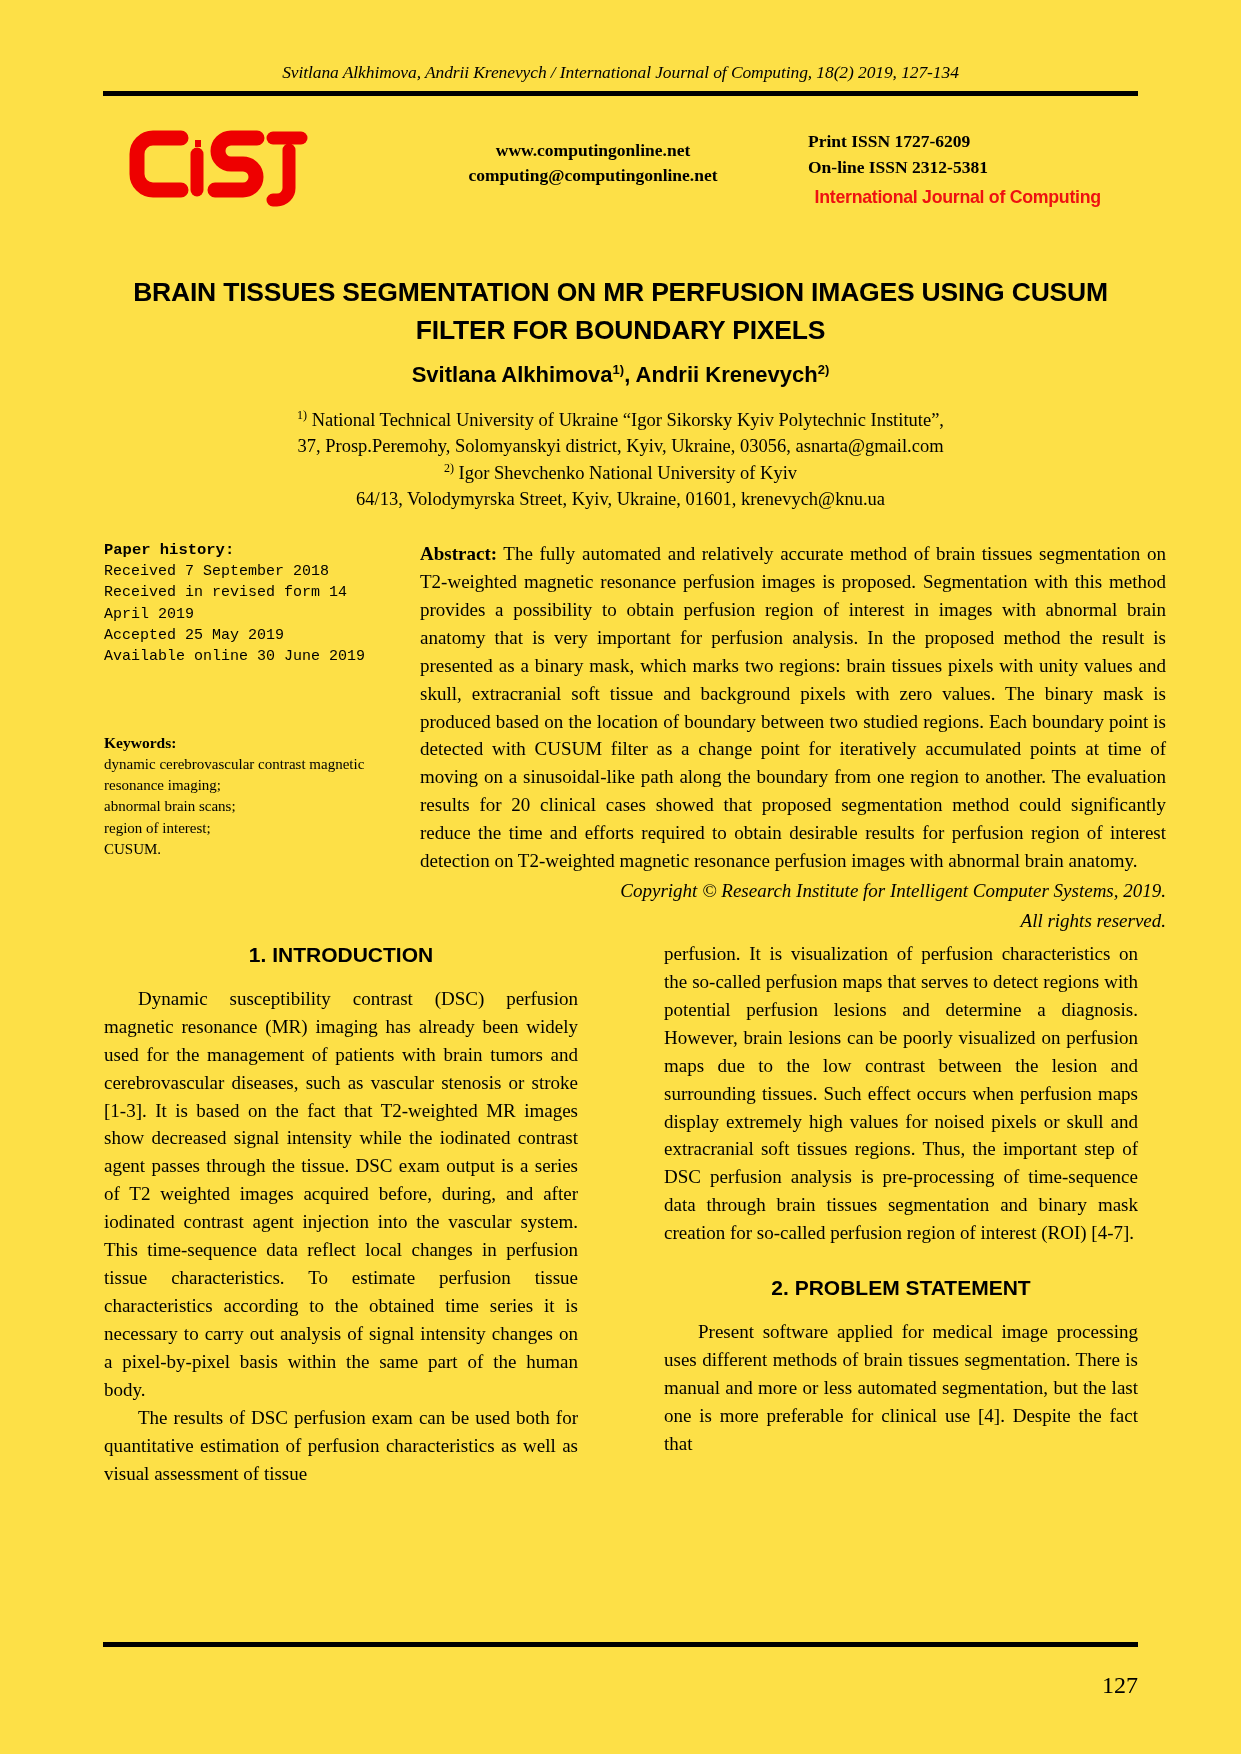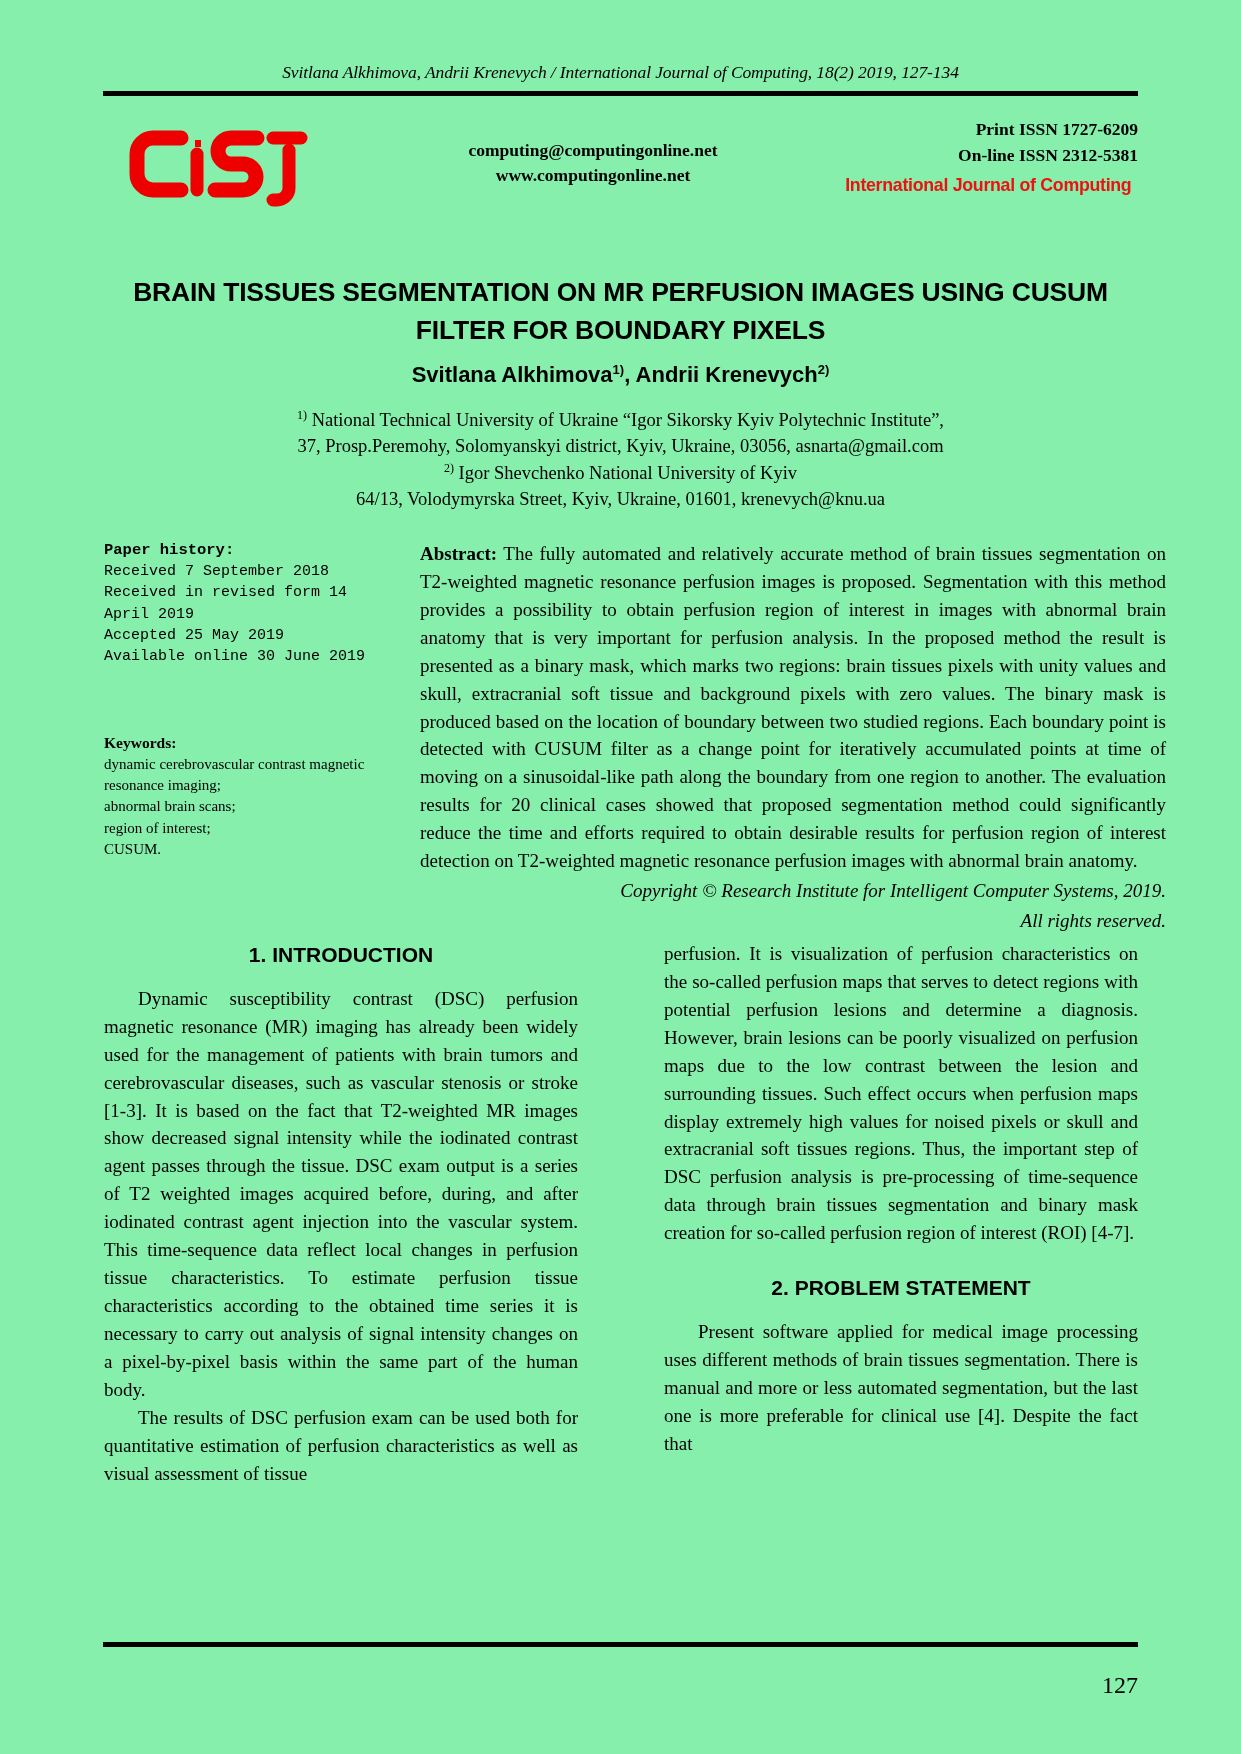--- a/index.html
+++ b/index.html
@@ -4,21 +4,21 @@
 <style>
   html, body {
     margin: 0;
     padding: 0;
     background: #ffffff;
   }
   .page {
     position: relative;
     width: 1241px;
     height: 1754px;
-    background: #86efac;
+    background: #fde047;
     font-family: "Liberation Serif", serif;
     color: #000000;
     box-sizing: border-box;
     overflow: hidden;
   }
 
   
   .runhead {
     position: absolute;
     top: 62px;
@@ -64,23 +64,23 @@
     text-align: center;
     font-family: "Liberation Serif", serif;
     font-weight: bold;
     font-size: 17.5px;
     line-height: 1.45;
   }
 
   .issnbox {
     position: absolute;
     right: 0px;
-    top: 4px;
+    top: 16px;
     width: 330px;
-    text-align: right;
+    text-align: left;
     font-family: "Liberation Serif", serif;
     font-weight: bold;
     font-size: 17.5px;
     line-height: 1.5;
   }
   .issnbox .journal {
     font-family: "Liberation Sans", sans-serif;
     font-weight: bold;
     font-size: 18.5px;
     color: #ee1111;
@@ -253,22 +253,22 @@
 
           <path d="M150 18 H178" stroke-width="13"></path>
           <path d="M166 30 V68 A12 12 0 0 1 154 80 H150" stroke-width="13"></path>
         </g>
         <rect x="72" y="20" width="6" height="7" fill="#ee0000"></rect>
         <rect x="163" y="26" width="7" height="6" fill="#ee0000"></rect>
       </svg>
     </div>
 
     <div class="contact">
+      <div>www.computingonline.net</div>
       <div>computing@computingonline.net</div>
-      <div>www.computingonline.net</div>
     </div>
 
     <div class="issnbox">
       <div>Print ISSN 1727-6209</div>
       <div>On-line ISSN 2312-5381</div>
       <div class="journal">International Journal of Computing</div>
     </div>
   </div>
 
   <div class="title">BRAIN TISSUES SEGMENTATION ON MR PERFUSION IMAGES USING CUSUM FILTER FOR BOUNDARY PIXELS</div>

